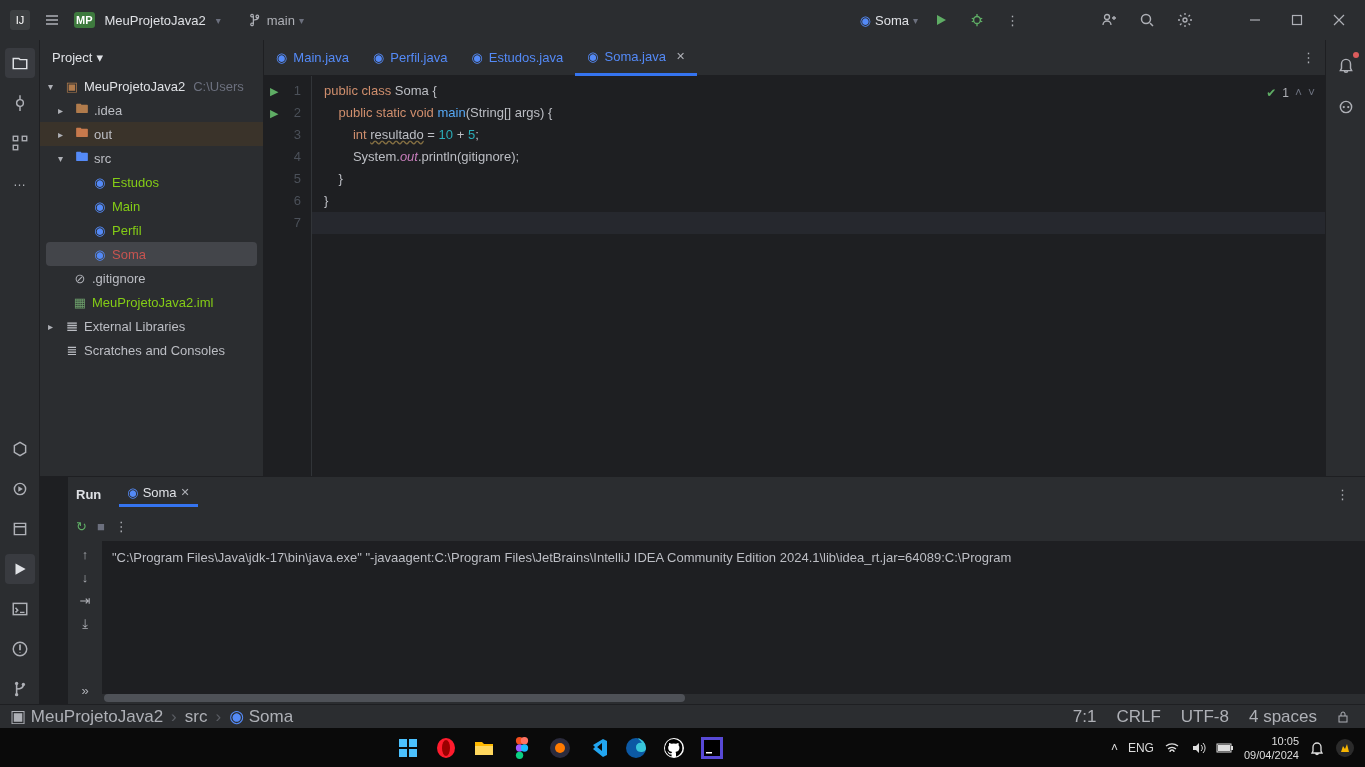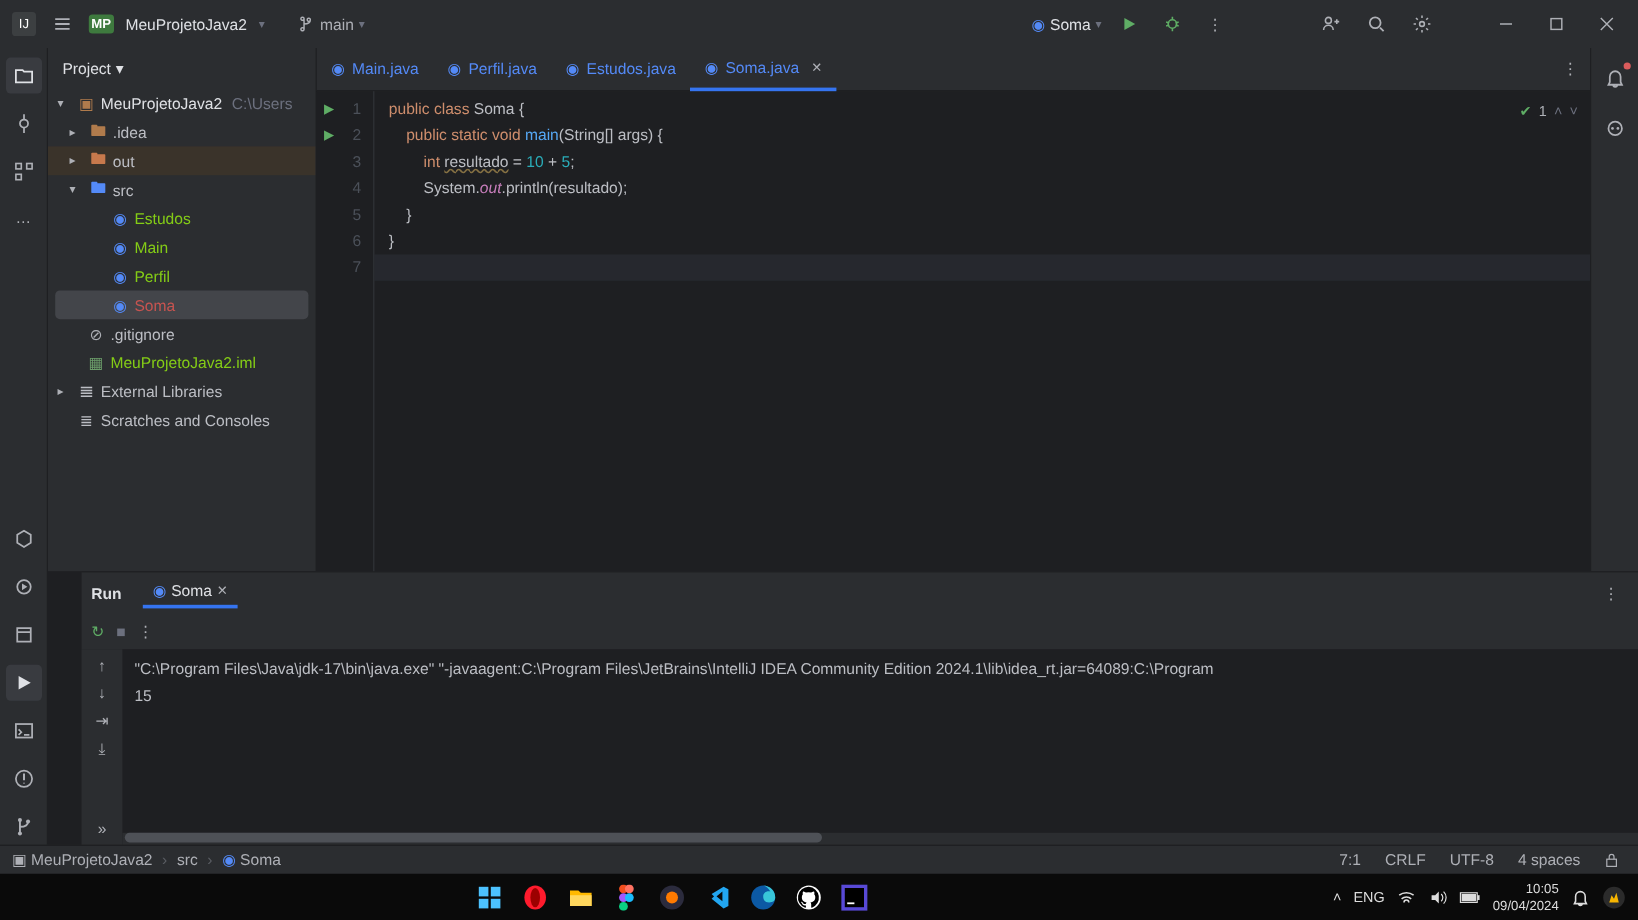--- a/index.html
+++ b/index.html
@@ -94,21 +94,21 @@
 .run-toolbar .rerun { color:#5fad65; }
 .run-toolbar .stop { color:#6c707e; }
 .run-body { flex:1; display:flex; background:#1e1f22; min-width:0; }
 .run-side-icons { width:34px; display:flex; flex-direction:column; align-items:center; padding-top:6px; gap:8px; color:#aeb0b6; background:#2b2d30; }
 .run-side-icons span { cursor:pointer; }
 .console { flex:1; padding:6px 10px; font-family:'JetBrains Mono','Consolas',monospace; font-size:13px; line-height:22px; color:#bcbec4; overflow:hidden; white-space:pre; }
 .console-scroll { height:10px; background:#2b2d30; }
 .console-scroll .thumb { height:8px; width:46%; background:#4e5157; border-radius:4px; margin-left:2px; }
 
 
-.statusbar { height:24px; background:#2b2d30; display:flex; align-items:center; padding:0 10px; gap:8px; font-size:13px; color:#aeb0b6; border-top:1px solid #1e1f22; }
+.statusbar { height:24px; background:#2b2d30; display:flex; align-items:center; padding:0 10px; gap:8px; font-size:17px; color:#aeb0b6; border-top:1px solid #1e1f22; }
 .statusbar .bc-sep { color:#5a5d63; }
 .statusbar .spacer { flex:1; }
 .statusbar .cell { padding:0 6px; }
 
 
 .taskbar { height:39px; background:#0a0a0a; display:flex; align-items:center; padding:0 10px; color:#fff; }
 .taskbar .center { flex:1; display:flex; justify-content:center; gap:6px; }
 .taskbar .tbicon { width:32px; height:32px; border-radius:4px; display:flex; align-items:center; justify-content:center; font-size:16px; cursor:pointer; }
 .taskbar .tray { display:flex; align-items:center; gap:10px; font-size:12px; color:#ddd; }
 .taskbar .tray .clock { text-align:right; line-height:14px; font-size:11px; }
@@ -355,21 +355,21 @@
                 <div class="ln">2</div>
                 <div class="ln">3</div>
                 <div class="ln">4</div>
                 <div class="ln">5</div>
                 <div class="ln">6</div>
                 <div class="ln">7</div>
             </div>
             <div class="code"><span class="kw">public class</span> <span>Soma</span> {
     <span class="kw">public static void</span> <span class="fn">main</span><span>(String[] args)</span> {
         <span class="kw">int</span> <span class="warn-underline">resultado</span> = <span class="num">10</span> <span>+</span> <span class="num">5</span>;
-        <span>System</span>.<span class="field">out</span><span>.println(resultado);</span>
+        <span>System</span>.<span class="field">out</span><span>.println(gitignore);</span>
     }
 }
 <div class="current-line" style="margin-left:-12px;padding-left:12px;height:22px;"></div></div>
             <div class="inspection">
               <span class="check">✔</span>
               <span>1</span>
               <span style="color:#6c707e">˄</span>
               <span style="color:#6c707e">˅</span>
             </div>
           </div>
@@ -410,21 +410,21 @@
           </div>
           <div class="run-body">
             <div class="run-side-icons">
               <span>↑</span>
               <span>↓</span>
               <span>⇥</span>
               <span>⤓</span>
               <span style="margin-top:auto;margin-bottom:6px">»</span>
             </div>
             <div style="flex:1;display:flex;flex-direction:column;min-width:0">
-              <div class="console"><div>"C:\Program Files\Java\jdk-17\bin\java.exe" "-javaagent:C:\Program Files\JetBrains\IntelliJ IDEA Community Edition 2024.1\lib\idea_rt.jar=64089:C:\Program</div><div>15</div><div></div></div>
+              <div class="console"><div>"C:\Program Files\Java\jdk-17\bin\java.exe" "-javaagent:C:\Program Files\JetBrains\IntelliJ IDEA Community Edition 2024.1\lib\idea_rt.jar=64089:C:\Program</div><div></div></div>
               <div class="console-scroll">
                   <div class="thumb"></div>
                 </div>
             </div>
           </div>
         </div>
       </div>
 
     </div>
   </div>

